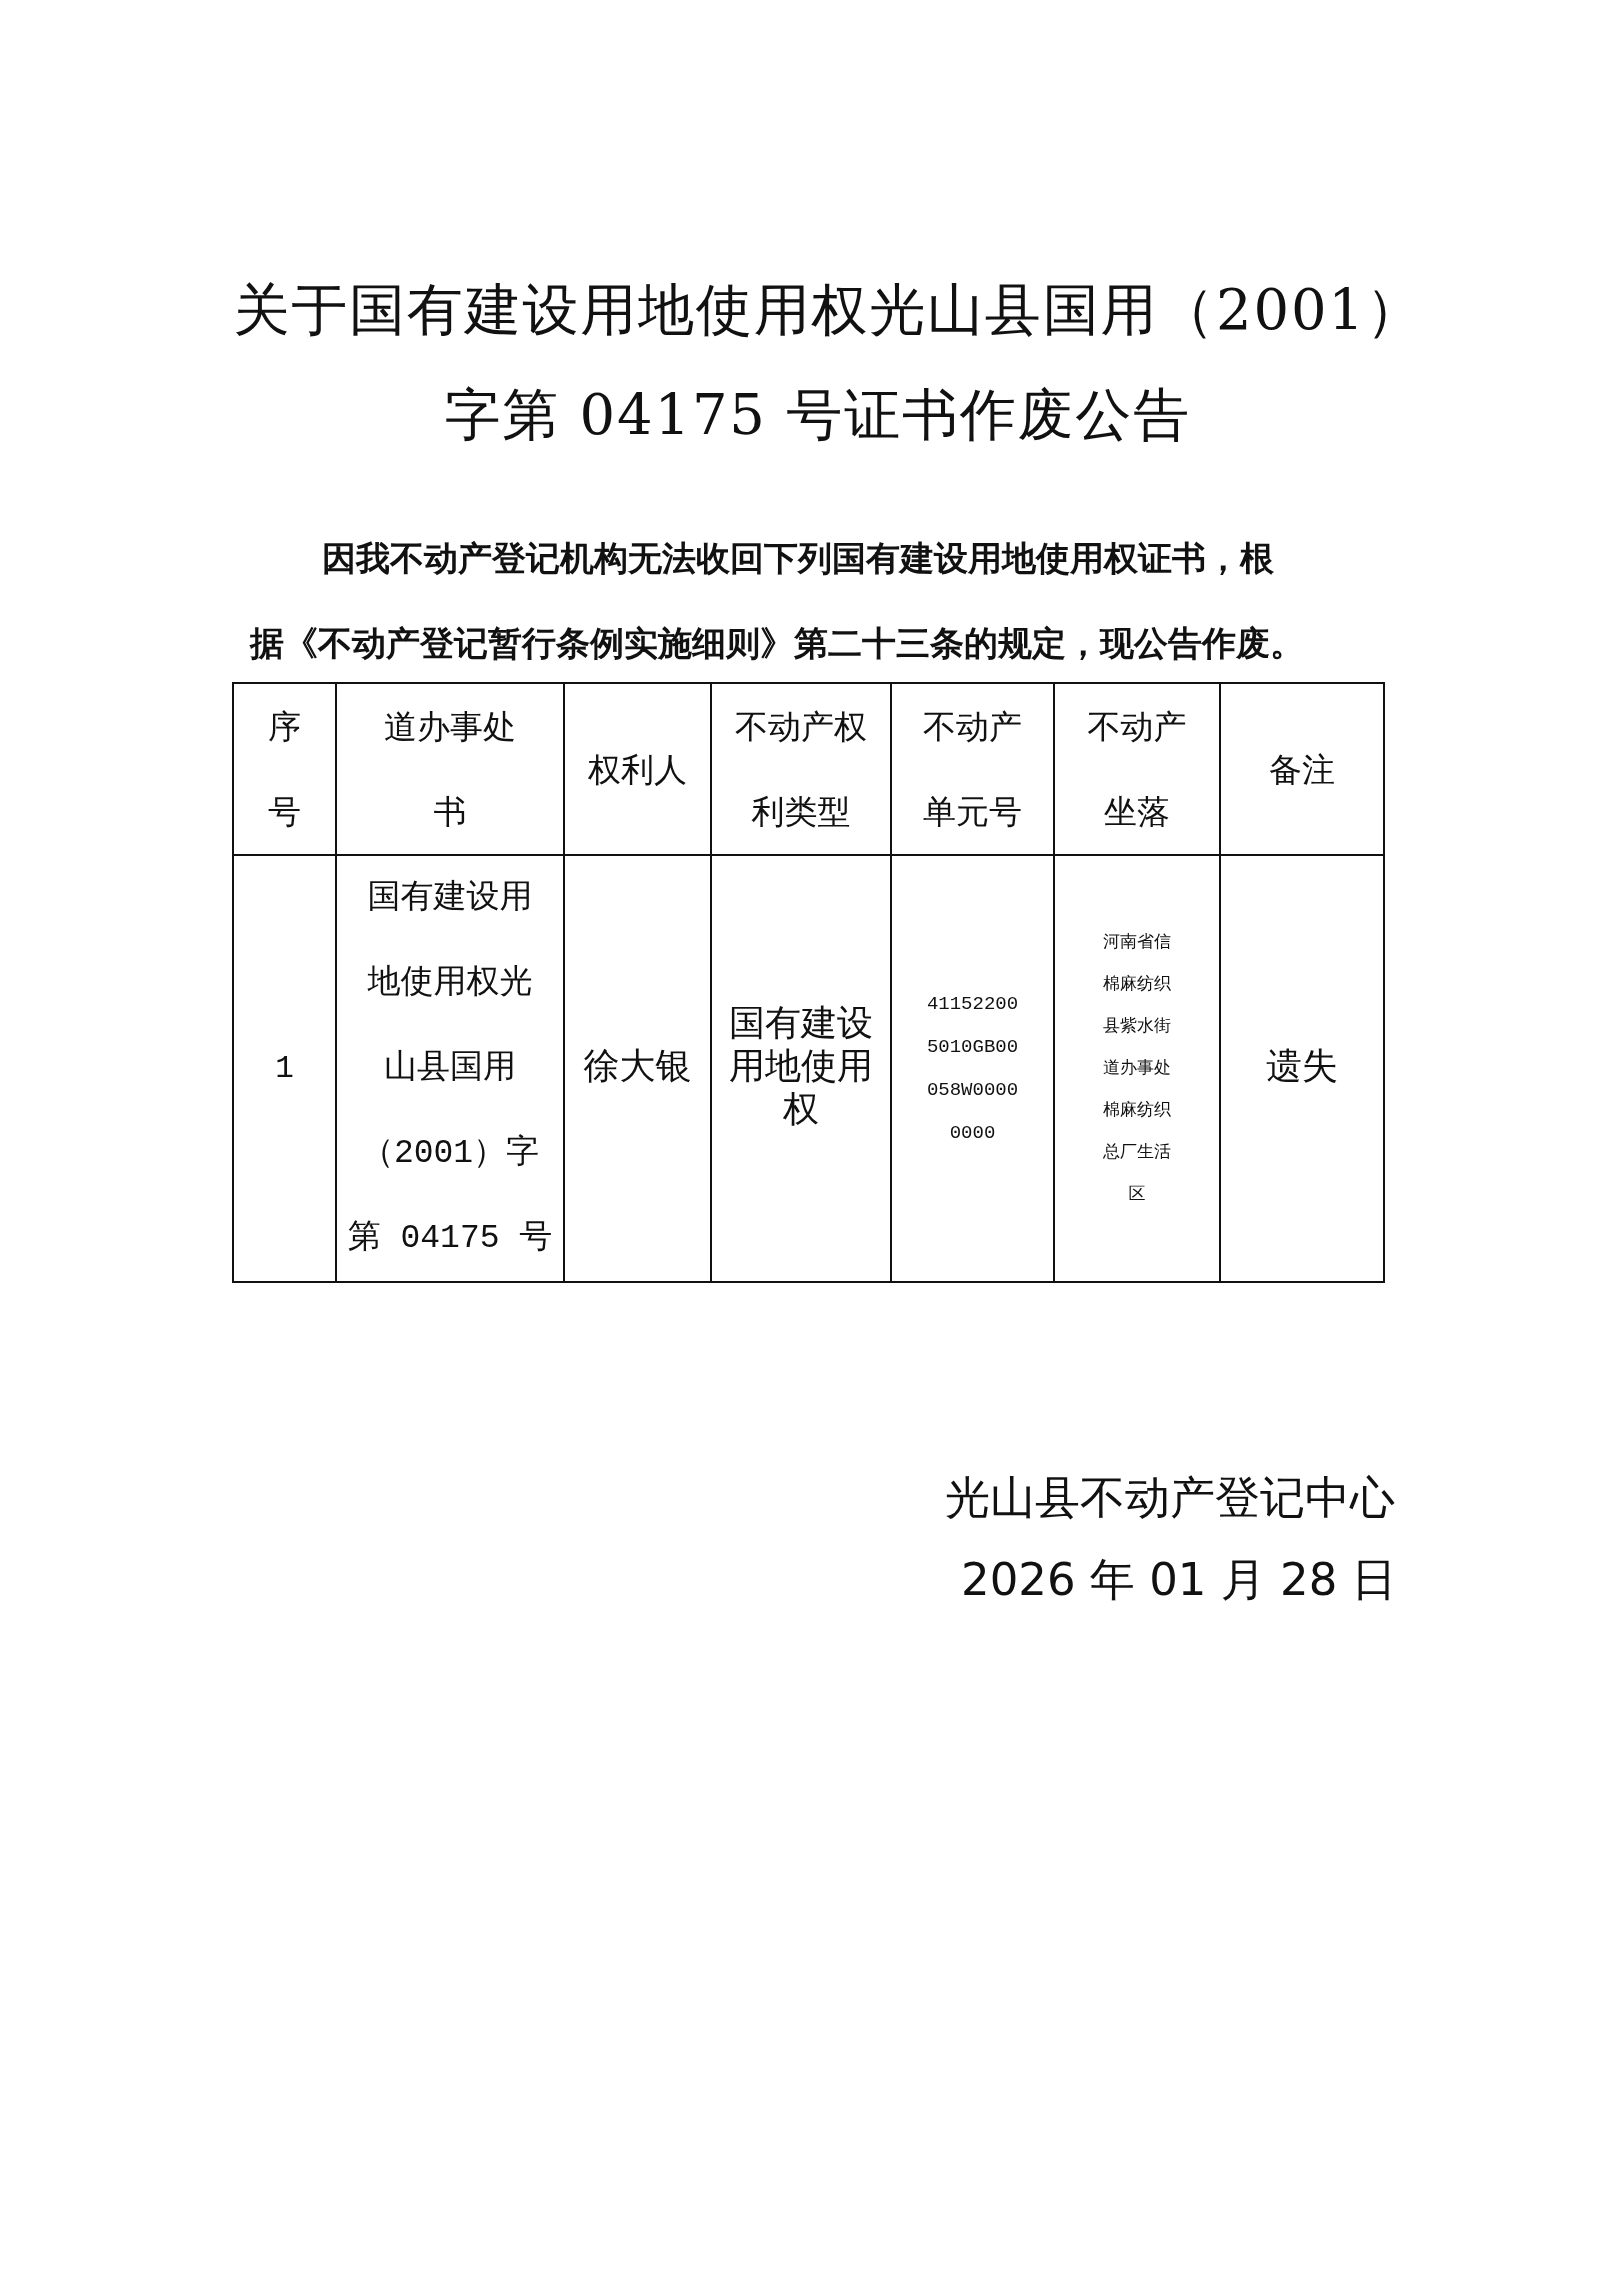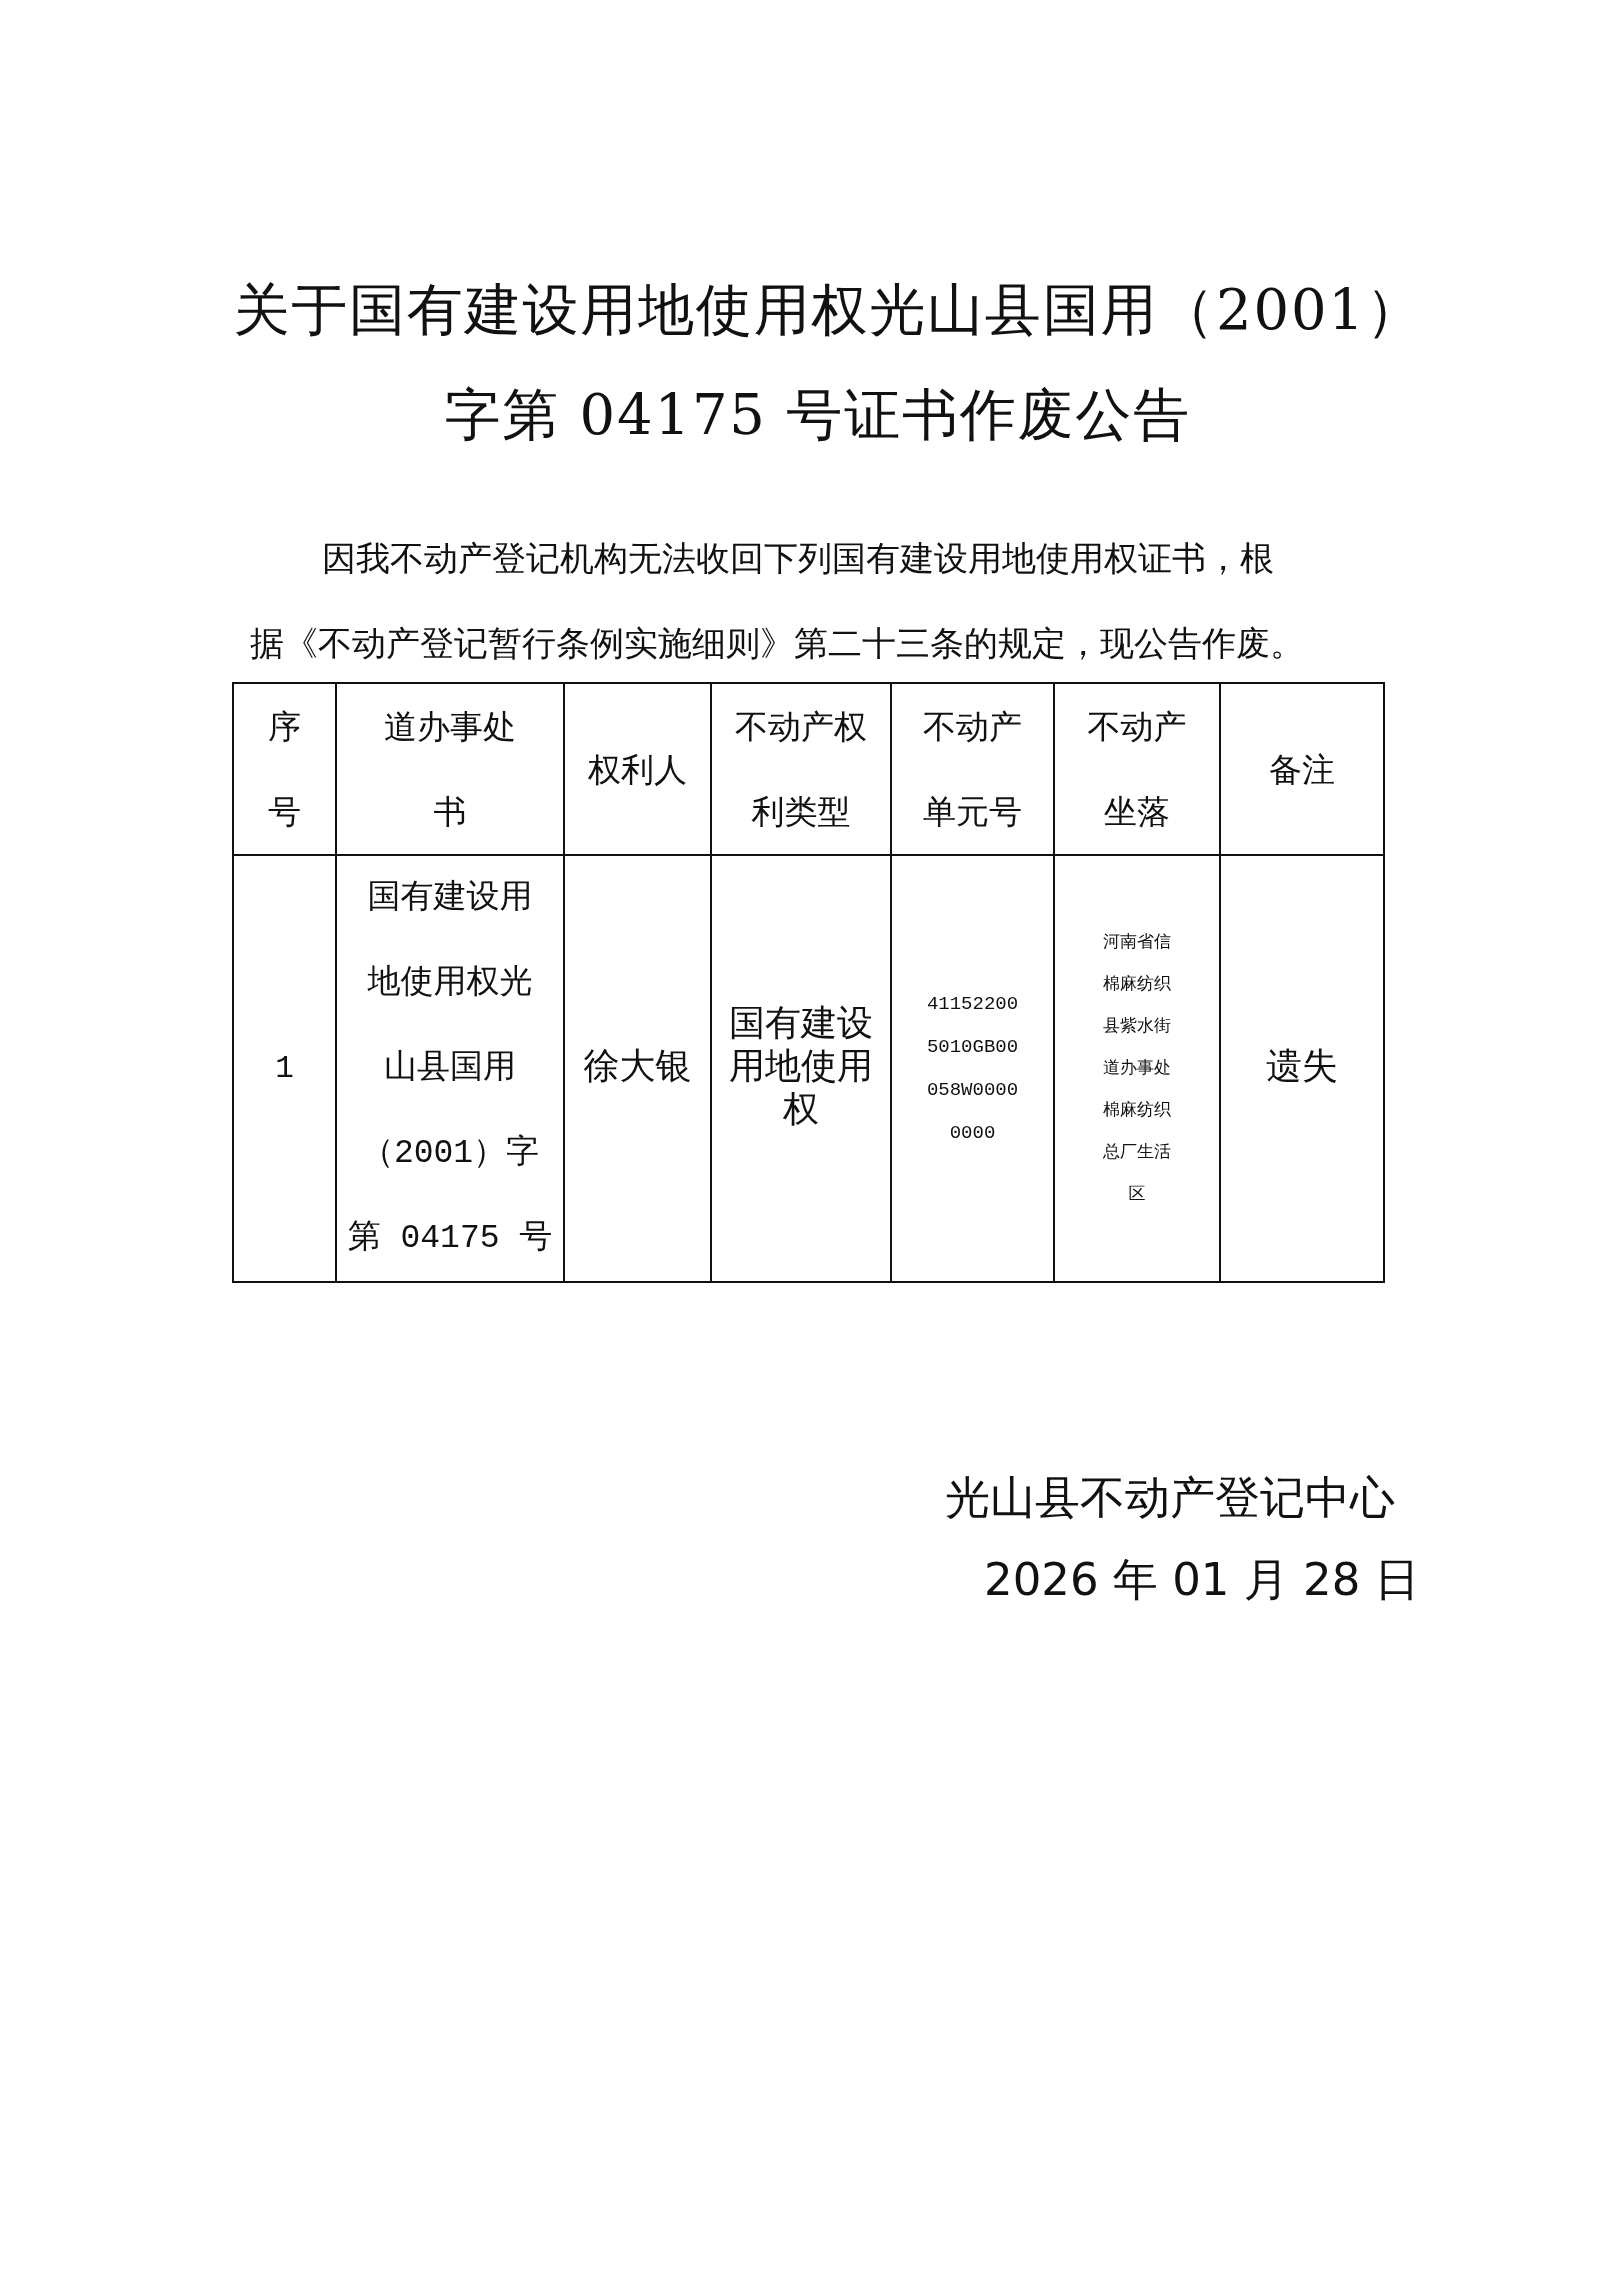--- a/index.html
+++ b/index.html
@@ -11,20 +11,21 @@
     position: absolute; left: 0; width: 1621px; text-align: center;
     font-family: "DejaVu Serif", "Liberation Serif", serif;
     font-size: 56px; letter-spacing: 1.8px; line-height: 1; font-weight: normal;
   }
   .title.l1 { top: 282px; left: 18px; }
   .title.l2 { top: 387px; left: 7.2px; }
   .para {
     position: absolute; left: 250px; width: 1131px;
     font-size: 34px; line-height: 1; white-space: nowrap;
     font-family: "DejaVu Sans", "Liberation Sans", sans-serif;
+    font-weight: bold;
   }
   .para.p1 { top: 541px; left: 322px; }
   .para.p2 { top: 626px; }
   table.notice {
     position: absolute; left: 232px; top: 682px;
     border-collapse: collapse; table-layout: fixed;
     font-family: "DejaVu Sans", "Liberation Sans", sans-serif;
   }
   table.notice td, table.notice th {
     border: 2.7px solid #111; padding: 0; text-align: center; vertical-align: middle;
@@ -33,21 +34,21 @@
   th { height: 168px; font-size: 33px; line-height: 85px; }
   td.big { font-size: 33px; line-height: 85px; }
   td.small { font-size: 36px; line-height: 43px; }
   td.mono { font-family: "DejaVu Serif", "Liberation Serif", serif; font-size: 19px; line-height: 43px; }
   tr.data td { height: 418px; font-family: Liberation Mono, monospace; }
   .sign {
     position: absolute; font-family: "DejaVu Sans", "Liberation Sans", sans-serif;
     font-size: 45px; line-height: 1; white-space: nowrap;
   }
   .sign.org { left: 945px; top: 1475px; }
-  .sign.date { left: 984px; top: 1557px; text-align: right; }
+  .sign.date { left: 961px; top: 1557px; text-align: right; }
 </style>
 </head>
 <body>
 
 <div class="title l1">关于国有建设用地使用权光山县国用（2001）</div>
 <div class="title l2">字第 04175 号证书作废公告</div>
 
 <div class="para p1">因我不动产登记机构无法收回下列国有建设用地使用权证书，根</div>
 <div class="para p2">据《不动产登记暂行条例实施细则》第二十三条的规定，现公告作废。</div>
 

